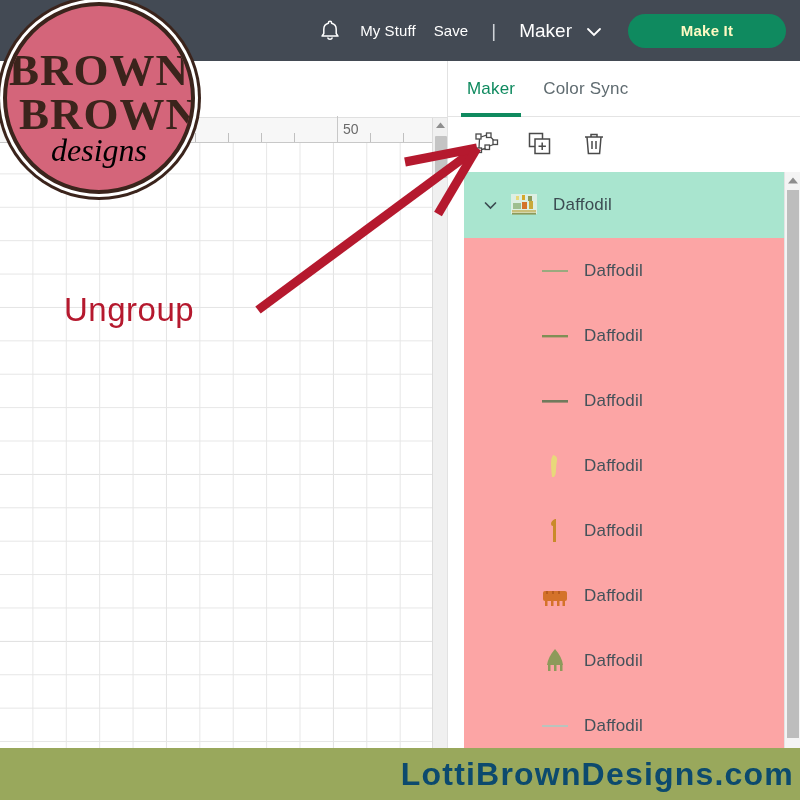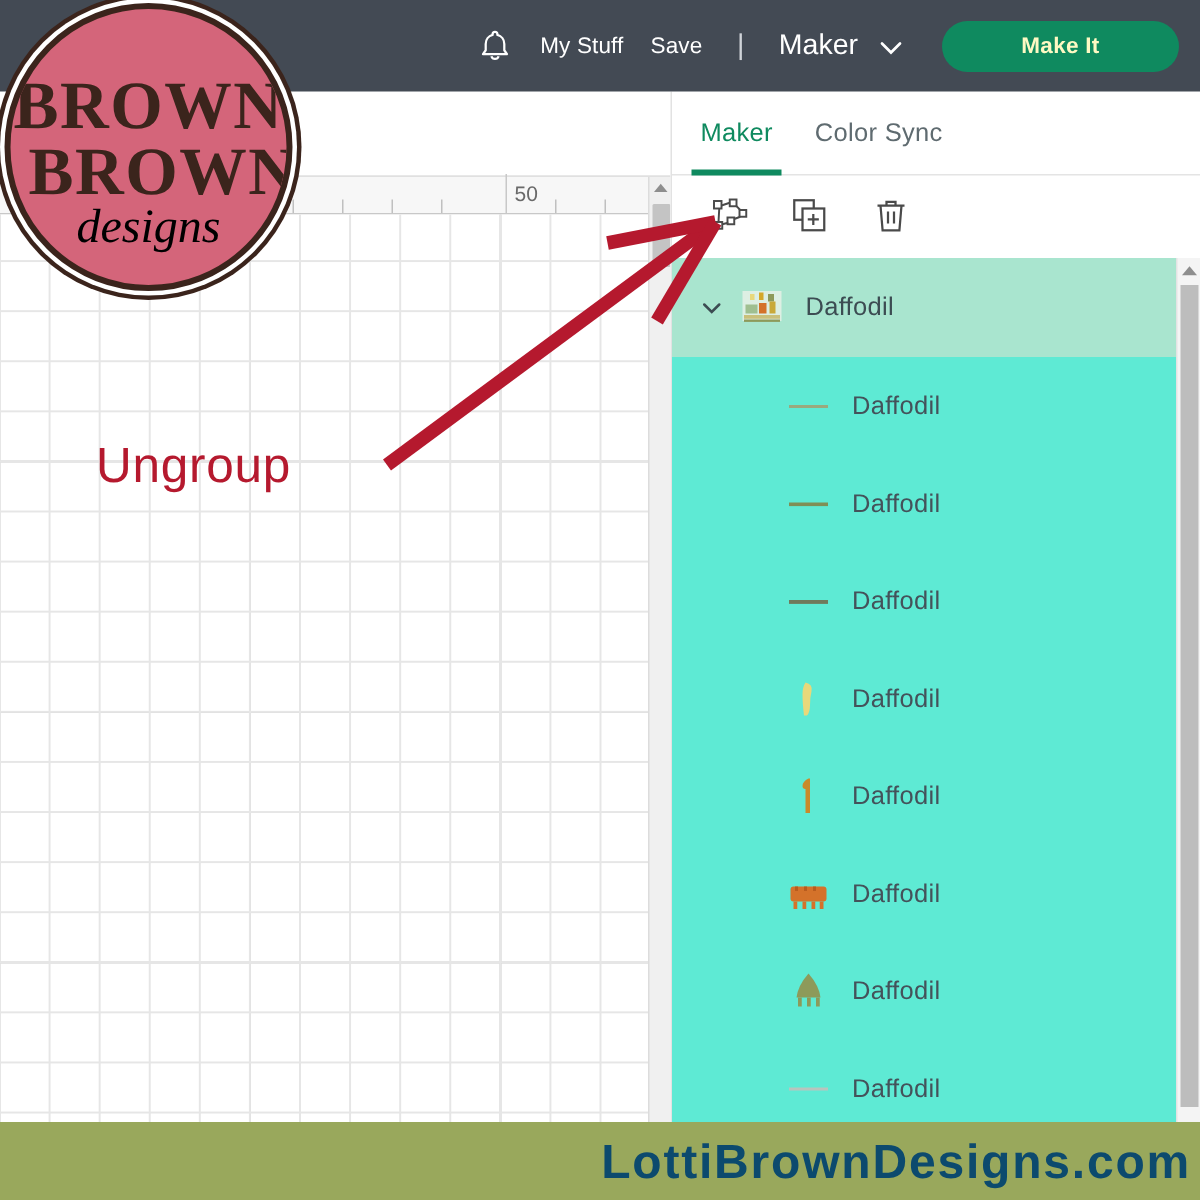--- a/index.html
+++ b/index.html
@@ -102,22 +102,22 @@
   }
   .panel-toolbar {
     height: 54px; display: flex; align-items: center;
     padding-left: 22px; gap: 22px;
   }
   .tool-btn {
     width: 32px; height: 32px; display: flex; align-items: center;
     justify-content: center; cursor: pointer; background: none; border: none;
   }
   .layer-list {
-    position: absolute; left: 0; top: 111px; width: 337px; bottom: 0;
-    background: #5eead4; overflow: hidden;
+    position: absolute; left: 16px; top: 111px; width: 337px; bottom: 0;
+    background: #fca5a5; overflow: hidden;
   }
   .layer-row {
     height: 65px; display: flex; align-items: center; cursor: pointer;
   }
   .layer-row.group {
     background: #a9e5cf; height: 66px; padding-left: 18px;
   }
   .layer-row.child { padding-left: 76px; }
   .row-chev { width: 17px; height: 17px; margin-right: 10px; flex: 0 0 auto; }
   .thumb-box {

